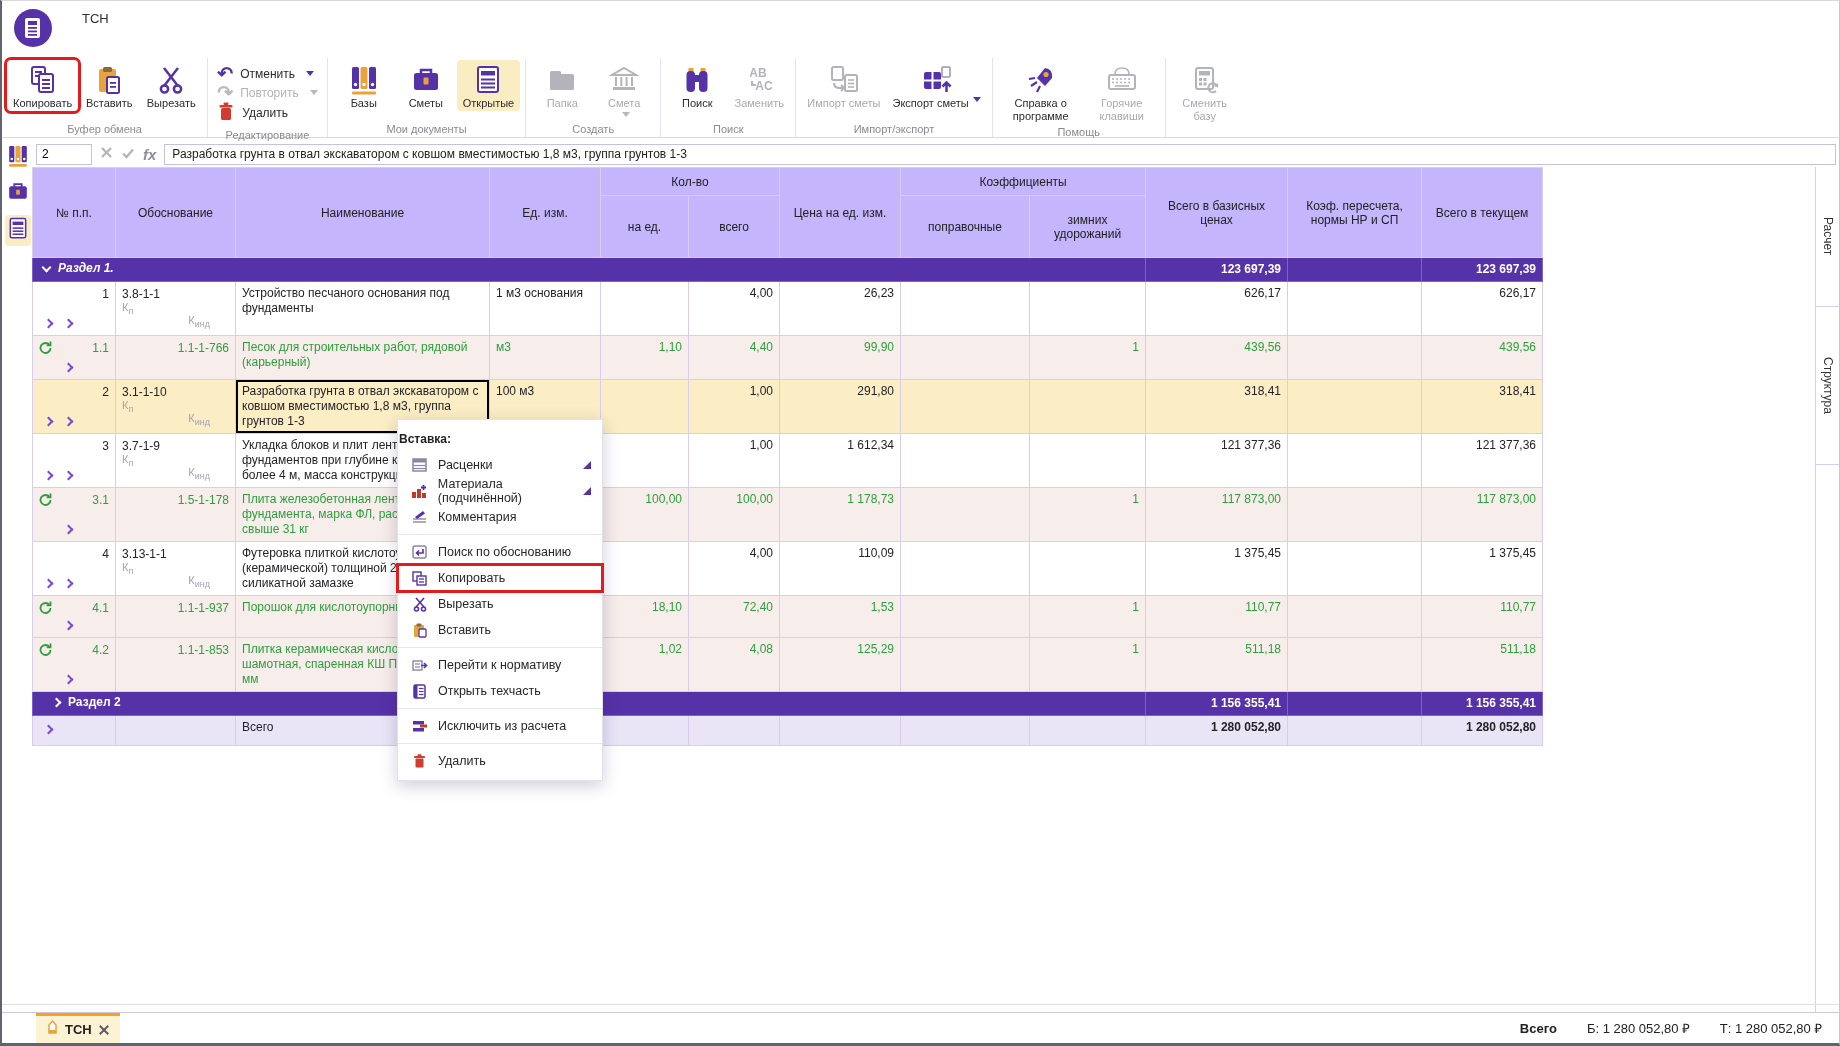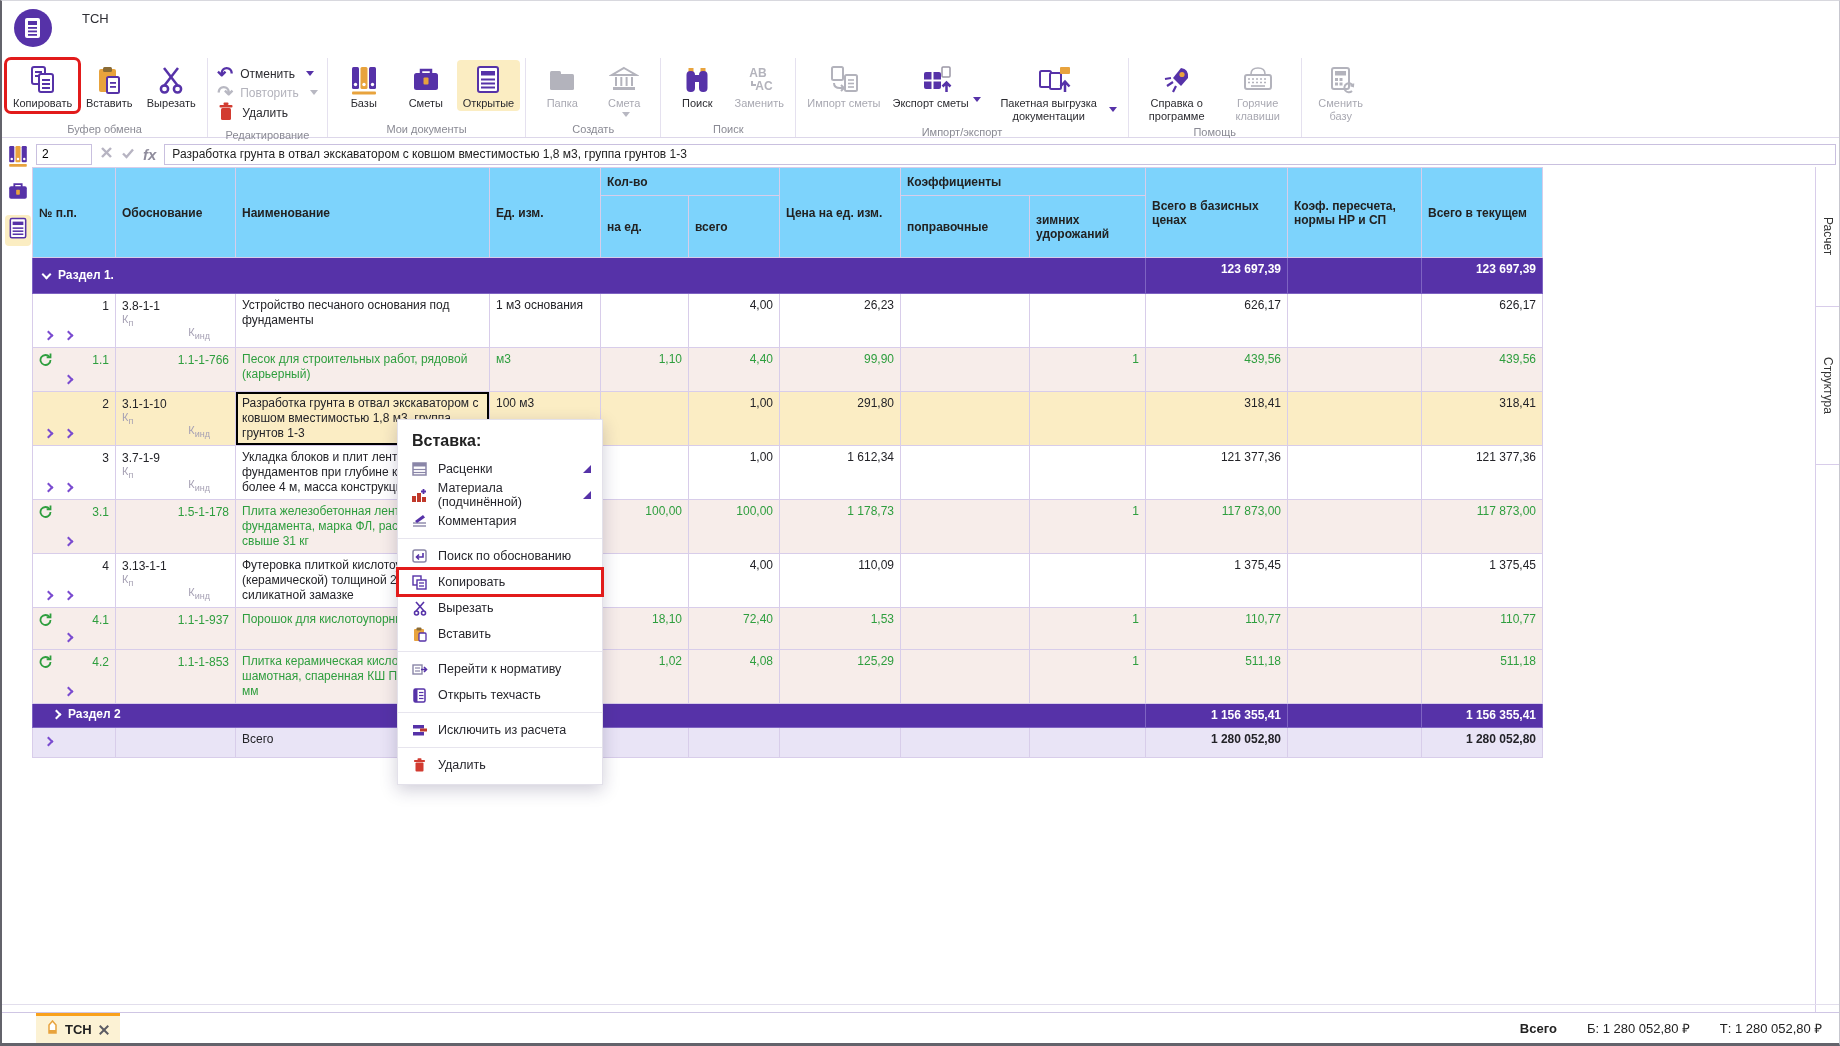--- a/index.html
+++ b/index.html
@@ -38,21 +38,21 @@
   .fbar { position:absolute; left:34px; top:141px; width:1800px; height:24px; display:flex; align-items:center; gap:8px; }
   .fnum { width:56px; height:21px; border:1px solid #C9C0DF; font-size:12px; padding:0 5px; display:flex; align-items:center; background:#fff; }
   .ftext { flex:1; height:21px; border:1px solid #C9C0DF; font-size:12px; padding:0 7px; display:flex; align-items:center; background:#fff; color:#222; }
   .fx { font-style:italic; font-weight:bold; color:#8f8c9c; font-size:15px; }
   .sidebar { position:absolute; left:0; top:140px; width:32px; display:flex; flex-direction:column; align-items:center; gap:9px; padding-top:3px; }
   .side-active { background:#FBEDC2; border-radius:4px; padding:2px; }
   
   .grid { position:absolute; left:30px; top:166px; }
   table { border-collapse:collapse; table-layout:fixed; width:1510px; }
   th, td { border:1px solid #D8CDEA; }
-  thead th { background:#7dd3fc; font-size:12px; color:#222; font-weight:bold; padding:2px 6px; text-align:left; vertical-align:middle; }
+  thead th { background:#c4b5fd; font-size:12px; color:#222; font-weight:normal; padding:2px 6px; text-align:center; vertical-align:middle; }
   tbody td { font-size:12px; color:#232328; vertical-align:top; padding:4px 6px; line-height:1.25; position:relative; }
   td.r { text-align:right; }
   tr.sec td { background:#5632A8; color:#fff; font-weight:bold; border-color:#7E63C2; font-size:12px; }
   tr.mat td { background:#F7EDEA; color:#2E9E3E; }
   tr.selrow td { background:#FBEDC4; }
   tr.totalrow td { background:#E9E4F6; }
   tr.totalrow td.r { font-weight:bold; }
   td.cnum { padding:0; }
   .nval { position:absolute; right:6px; top:5px; }
   .chv { position:absolute; bottom:8px; width:7px; height:7px; border-right:2px solid #7A4BD0; border-bottom:2px solid #7A4BD0; transform:rotate(-45deg); }
@@ -68,21 +68,21 @@
   .kind { position:absolute; right:25px; bottom:5px; color:#A6A1B4; font-size:11px; }
   .kp sub, .kind sub { font-size:9px; }
   .selcell { box-shadow:inset 0 0 0 2px #000; }
   
   .tabcol { position:absolute; right:0; top:166px; width:24px; height:848px; border-left:1px solid #D8CDEA; background:#fff; }
   .rtab { writing-mode:vertical-rl; font-size:12px; color:#333; display:flex; align-items:center; justify-content:center;
           border-bottom:1px solid #D8CDEA; padding:18px 0; width:24px; }
   
   .cmenu { position:absolute; left:395px; top:418px; width:206px; background:#fff; border:1px solid #E3E1EA;
            box-shadow:0 5px 16px rgba(40,30,80,.22); padding:5px 0 6px; z-index:6; }
-  .cm-h { font-weight:bold; font-size:16px; color:#222; padding:7px 14px 6px; }
+  .cm-h { font-weight:bold; font-size:12px; color:#222; padding:7px 1px 6px; }
   .cm-i { display:flex; align-items:center; gap:10px; padding:5px 13px; font-size:12.5px; color:#26262c; position:relative; height:26px; }
   .cm-i .mi { width:17px; display:flex; justify-content:center; }
   .cm-sep { height:1px; background:#E7E5EE; margin:4px 0; }
   .tri { position:absolute; right:11px; width:0; height:0; border-left:8px solid transparent; border-bottom:8px solid #5632A8; }
   .red-frame2 { outline:3px solid #E21B1B; outline-offset:-1px; }
   
   .sline { position:absolute; left:0; top:1003px; width:1840px; height:1px; background:#E2DEEC; }
   .sbar { position:absolute; left:0; bottom:0; width:1840px; height:31px; border-top:1px solid #CFC6E4; background:#fff;
           display:flex; align-items:center; }
   .stab { margin-left:34px; height:30px; display:flex; align-items:center; gap:7px; background:#FCF2D4;
@@ -301,34 +301,20 @@
             <svg width="32" height="30" viewBox="0 0 32 30">
                 <rect x="3" y="7" width="17" height="17" rx="2" fill="#5632A8"></rect>
                 <line x1="11.5" y1="7" x2="11.5" y2="24" stroke="#fff" stroke-width="2"></line>
                 <line x1="3" y1="15.5" x2="20" y2="15.5" stroke="#fff" stroke-width="2"></line>
                 <rect x="21" y="2" width="8" height="10" rx="1" fill="#fff" stroke="#9A97A5" stroke-width="1.5"></rect>
                 <path d="M25.5 27 v-9 M21.5 21.5 l4-4 4 4" fill="none" stroke="#5632A8" stroke-width="2.5"></path>
               </svg>
           </span>
           <span style="display:flex;align-items:flex-start;">
               <span>Экспорт сметы</span>
-              <span class="caret"></span>
-            </span>
-        </div>
-        <div class="rbtn" style="min-width:128px;">
-          <span class="ric">
-            <svg width="34" height="30" viewBox="0 0 34 30">
-                <rect x="2" y="6" width="11" height="16" rx="1.5" fill="#fff" stroke="#5632A8" stroke-width="2"></rect>
-                <rect x="12" y="8" width="11" height="16" rx="1.5" fill="#fff" stroke="#5632A8" stroke-width="2"></rect>
-                <rect x="22" y="2" width="10" height="7" rx="1" fill="#E8A33D"></rect>
-                <path d="M27 27 v-10 M22.5 21.5 l4.5-5 4.5 5" fill="none" stroke="#5632A8" stroke-width="2.5"></path>
-              </svg>
-          </span>
-          <span style="display:flex;align-items:center;">
-              <span style="max-width:112px;">Пакетная выгрузка документации</span>
               <span class="caret"></span>
             </span>
         </div>
       </div>
       <div class="rlabel">Импорт/экспорт</div>
     </div>
 
     <div class="rgroup">
       <div class="rbtns">
         <div class="rbtn">
@@ -458,21 +444,21 @@
         <tr style="height:62px;">
           <th>на ед.</th>
           <th>всего</th>
           <th>поправочные</th>
           <th>зимних удорожаний</th>
         </tr>
       </thead>
       <tbody>
 
         <tr class="sec" style="height:23px;">
-          <td colspan="9" style="padding:10px 6px;"><span class="chvdown"></span><span>Раздел 1.</span></td>
+          <td colspan="9" style="padding:3px 6px;font-style:italic;"><span class="chvdown"></span><span>Раздел 1.</span></td>
           <td class="r">123 697,39</td>
           <td></td>
           <td class="r">123 697,39</td>
         </tr>
 
         <tr style="height:54px;">
           <td class="cnum">
               <span class="nval">1</span>
               <span class="chv a"></span>
               <span class="chv b"></span>

